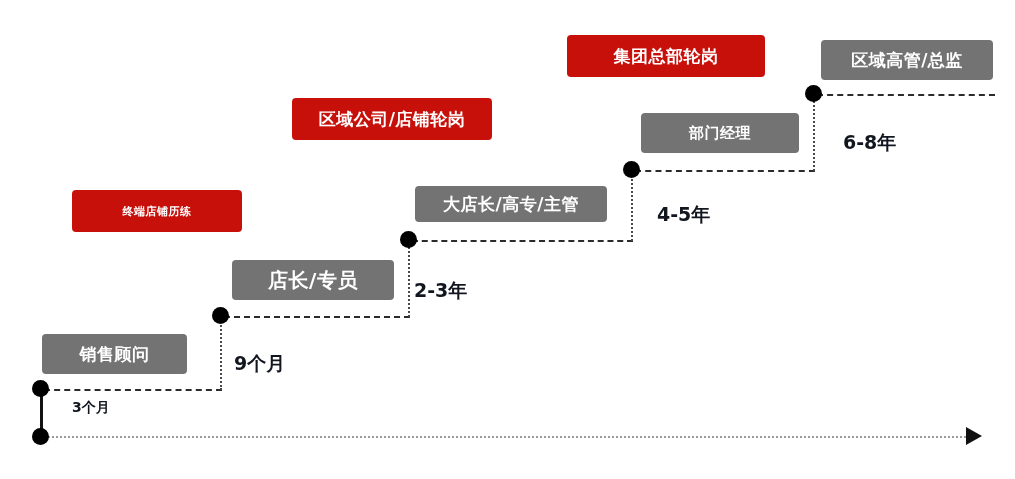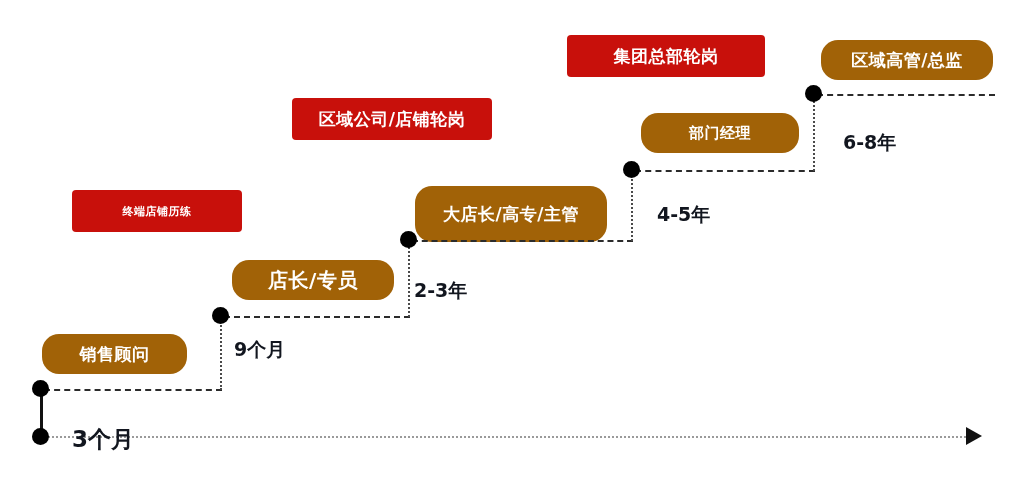--- a/index.html
+++ b/index.html
@@ -28,22 +28,21 @@
     box-sizing: border-box;
     border-radius: 4px;
     color: #ffffff;
     font-weight: 700;
     letter-spacing: 0.5px;
     white-space: nowrap;
     line-height: 1;
     text-align: center;
   }
   .box.navy {
-    background: #a16207;
-    border-radius: 17px;
+    background: #737373;
   }
   .box.red {
     background: #c8100b;
   }
 
   
   .node {
     position: absolute;
     width: 17px;
     height: 17px;
@@ -140,35 +139,35 @@
   </div>
 
   <div class="box navy" style="left:42px; top:334px; width:145px; height:40px; font-size:17px;">
     <span>销售顾问</span>
   </div>
 
   <div class="box navy" style="left:232px; top:260px; width:162px; height:40px; font-size:20px;">
     <span>店长/专员</span>
   </div>
 
-  <div class="box navy" style="left:415px; top:186px; width:192px; height:56px; font-size:17px;">
+  <div class="box navy" style="left:415px; top:186px; width:192px; height:36px; font-size:17px;">
     <span>大店长/高专/主管</span>
   </div>
 
   <div class="box navy" style="left:641px; top:113px; width:158px; height:40px; font-size:15px;">
     <span>部门经理</span>
   </div>
 
   <div class="box navy" style="left:821px; top:40px; width:172px; height:40px; font-size:17px;">
     <span>区域高管/总监</span>
   </div>
 
-  <div class="duration" style="left:72px; top:400px; font-size:23px;margin-top:28px;">3个月</div>
+  <div class="duration" style="left:72px; top:400px; font-size:14px;">3个月</div>
 
-  <div class="duration" style="left:234px; top:340px; font-size:19px;">9个月</div>
+  <div class="duration" style="left:234px; top:354px; font-size:19px;">9个月</div>
 
   <div class="duration" style="left:414px; top:281px; font-size:19px;">2-3年</div>
 
   <div class="duration" style="left:657px; top:205px; font-size:19px;">4-5年</div>
 
   <div class="duration" style="left:843px; top:133px; font-size:19px;">6-8年</div>
 
 </div>
 
 </body></html>

